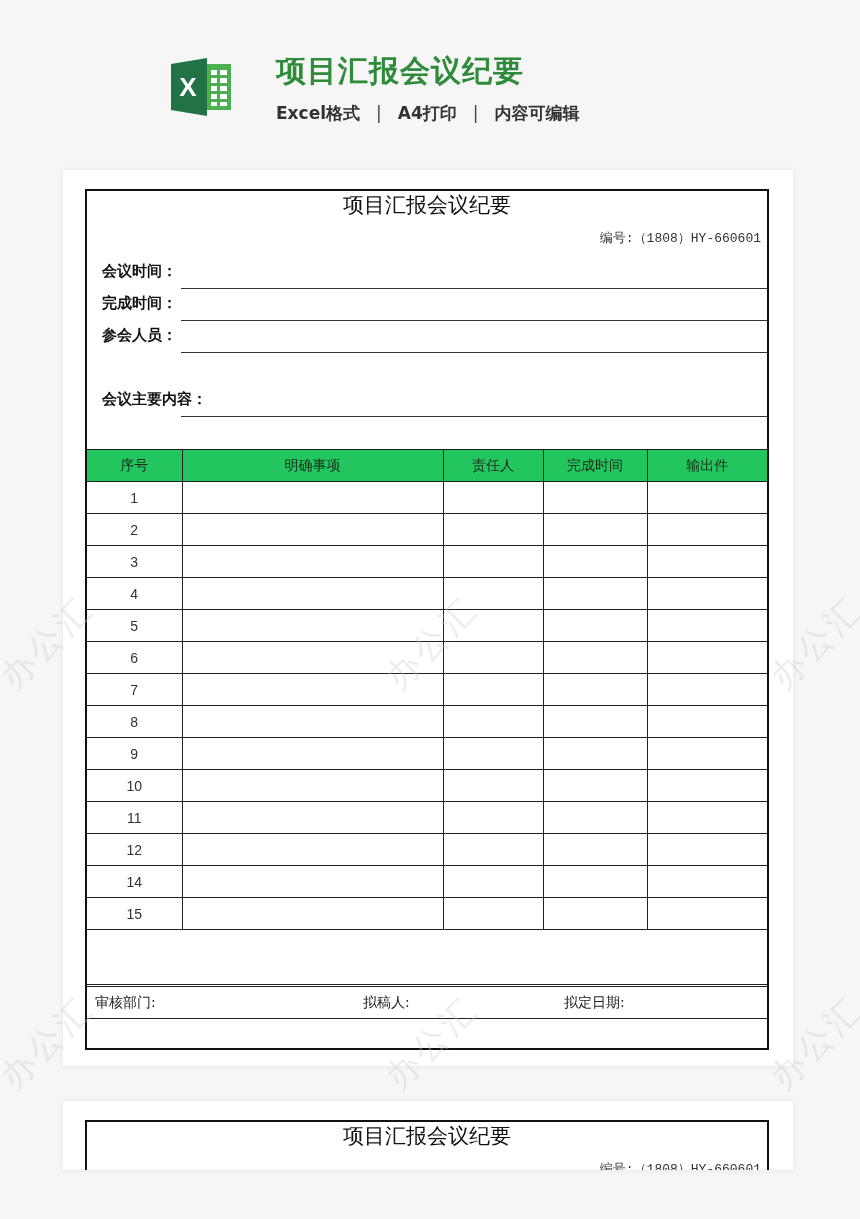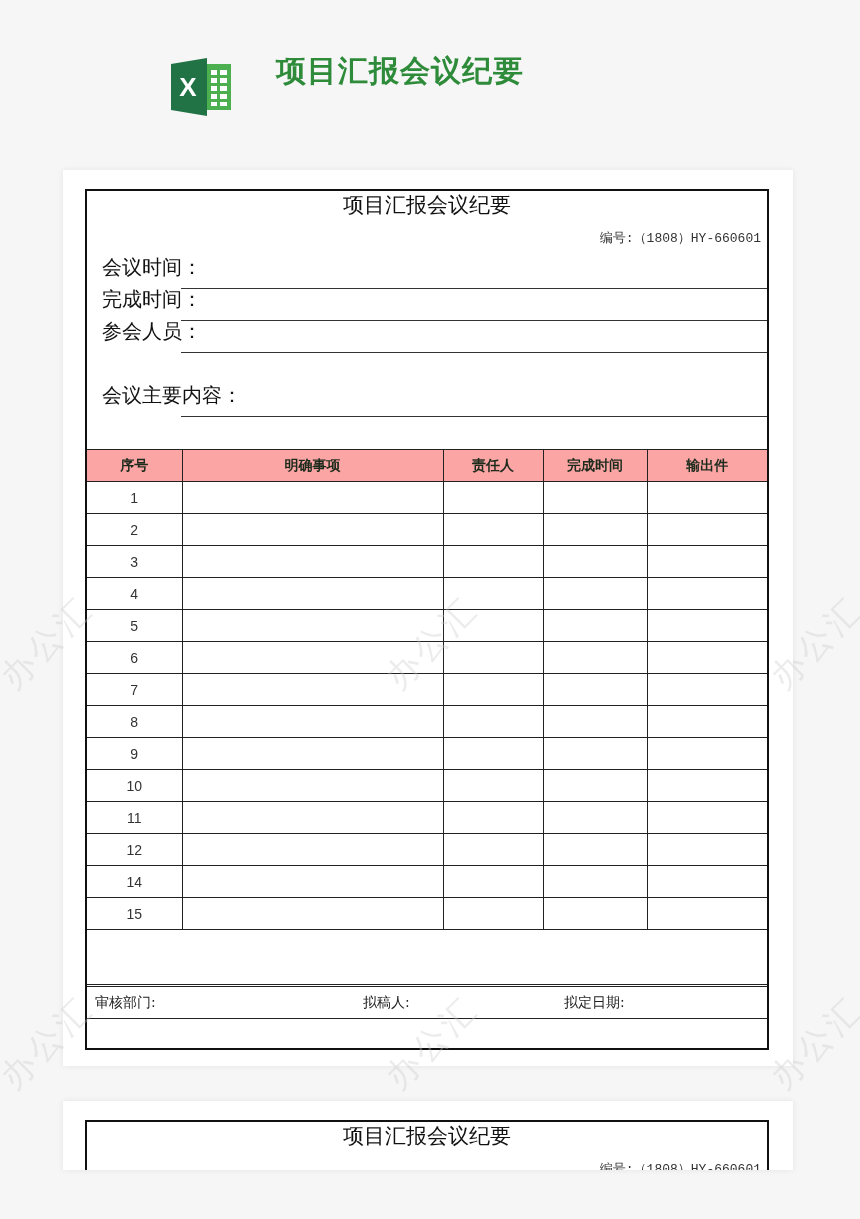--- a/index.html
+++ b/index.html
@@ -41,33 +41,33 @@
     position: absolute; left: 0; right: 0; top: 0; height: 30px;
     text-align: center; font-size: 21px; line-height: 28px; color: #111;
   }
   .doc-code {
     position: absolute; right: 6px; top: 38px;
     font-size: 13px; color: #333; font-family: Liberation Mono, monospace;
   }
   .field-row { position: absolute; left: 0; right: 0; height: 32px; }
   .field-label {
     position: absolute; left: 15px; bottom: 8px;
-    font-size: 20px; font-weight: normal; color: #111; white-space: nowrap;
+    font-size: 15px; font-weight: bold; color: #111; white-space: nowrap;
   }
   .field-line { position: absolute; left: 94px; right: 0; bottom: 0; height: 1px; background: #333; }
 
   table.items {
     position: absolute; left: 0; top: 258px; width: 680px;
     border-collapse: collapse; table-layout: fixed;
   }
   table.items th, table.items td {
     border: 1px solid #222; height: 31px; padding: 0; text-align: center;
     font-size: 14px; color: #222;
   }
-  table.items th { background: #fca5a5; font-weight: bold; color: #1d2b1d; margin-left: 44px; }
+  table.items th { background: #22c55e; font-weight: normal; color: #1d2b1d; margin-left: 44px; }
   table.items tr td:first-child, table.items tr th:first-child { border-left: none; }
   table.items tr td:last-child, table.items tr th:last-child { border-right: none; }
   table.items td.num { font-family: "Liberation Sans", sans-serif; font-size: 14px; color: #333; }
 
   .spacer-row { position: absolute; left: 0; right: 0; top: 776px; height: 17px; border-bottom: 3px double #222; }
   .sign-row { position: absolute; left: 0; right: 0; top: 796px; height: 31px; border-bottom: 1px solid #222; }
   .sign-item { position: absolute; top: 7px; font-size: 14px; color: #222; white-space: nowrap; }
 
   .watermark {
     position: absolute; font-size: 34px; color: rgba(200,200,200,0.35);
@@ -90,20 +90,23 @@
         <rect x="49" y="30" width="7" height="5"></rect>
       <rect x="40" y="38" width="6" height="5"></rect>
         <rect x="49" y="38" width="7" height="5"></rect>
       <rect x="40" y="46" width="6" height="4"></rect>
         <rect x="49" y="46" width="7" height="4"></rect>
     </g>
     <polygon points="0,8 36,2 36,60 0,54" fill="#217346"></polygon>
     <text x="17" y="40" font-size="26" font-weight="bold" fill="#fff" text-anchor="middle" font-family="Liberation Sans, sans-serif">X</text>
   </svg>
   <div class="banner-title">项目汇报会议纪要</div>
+  <div class="banner-sub">
+    <span>Excel格式</span><span class="sep">|</span><span>A4打印</span><span class="sep">|</span><span>内容可编辑</span>
+  </div>
 </div>
 
 <div class="page page1">
   <div class="sheet">
     <div class="doc-title">项目汇报会议纪要</div>
     <div class="doc-code">编号:（1808）HY-660601</div>
 
     <div class="field-row" style="top:66px">
       <span class="field-label">会议时间：</span>
       <div class="field-line"></div>

